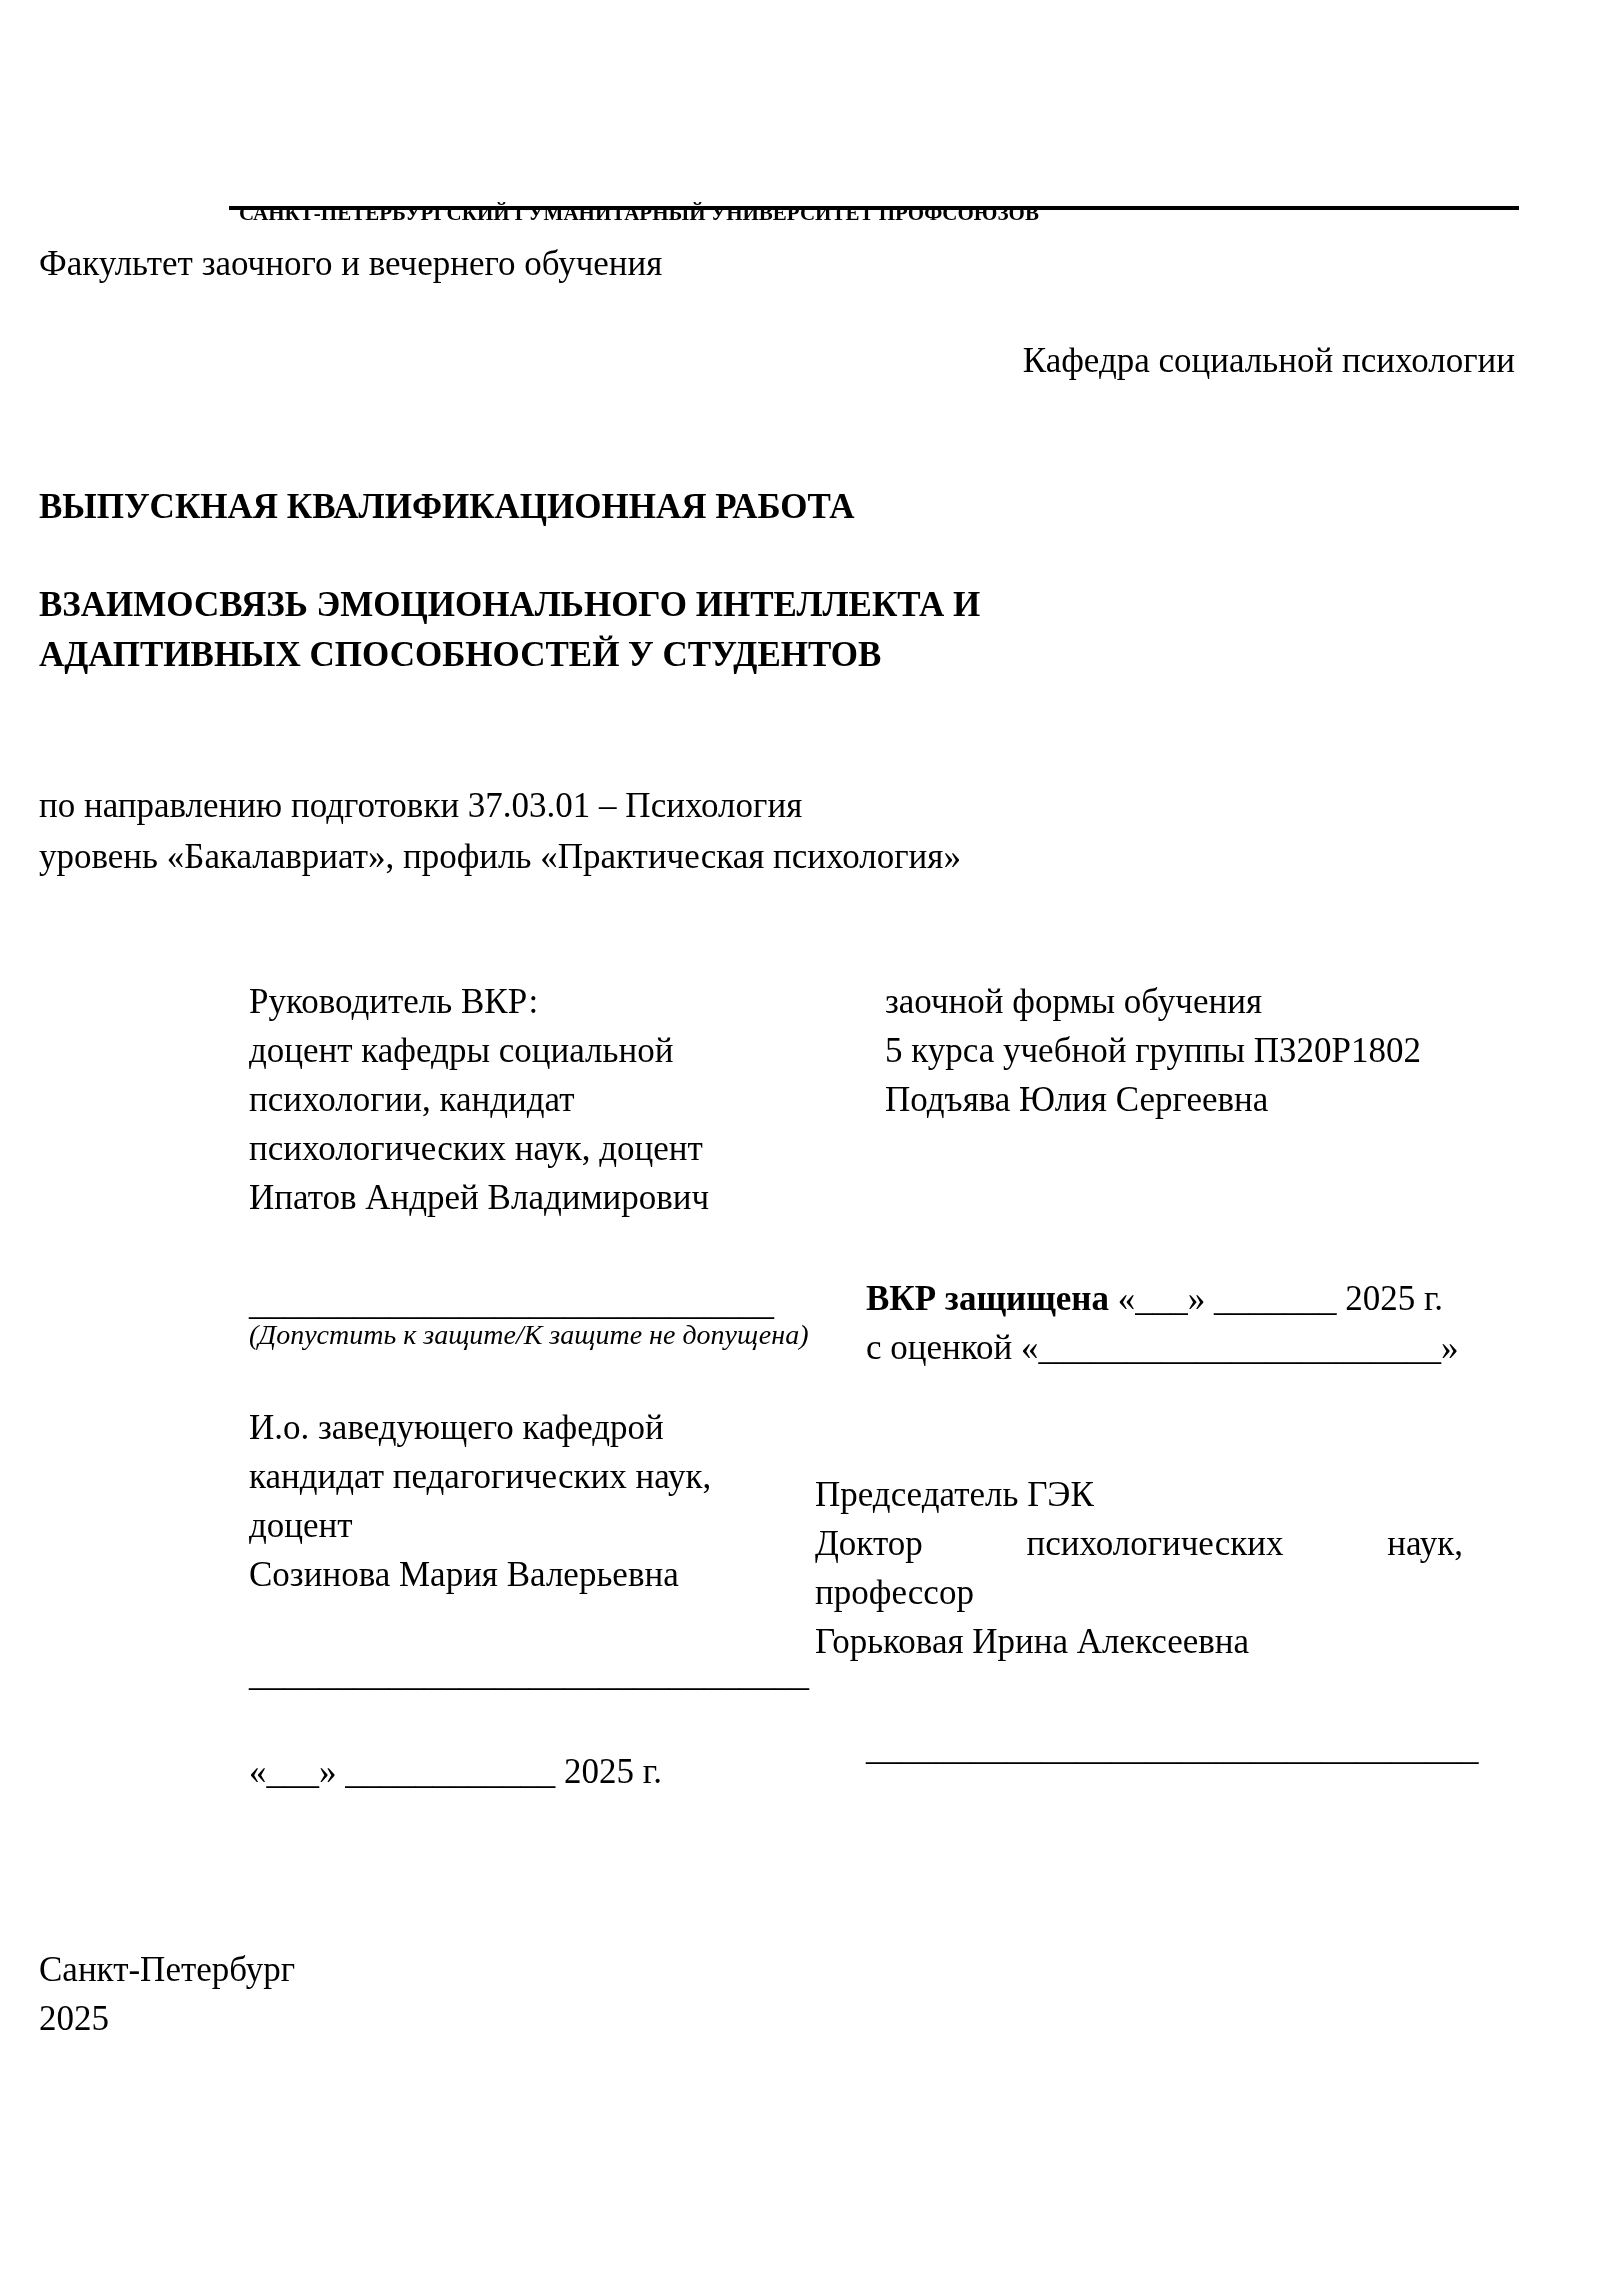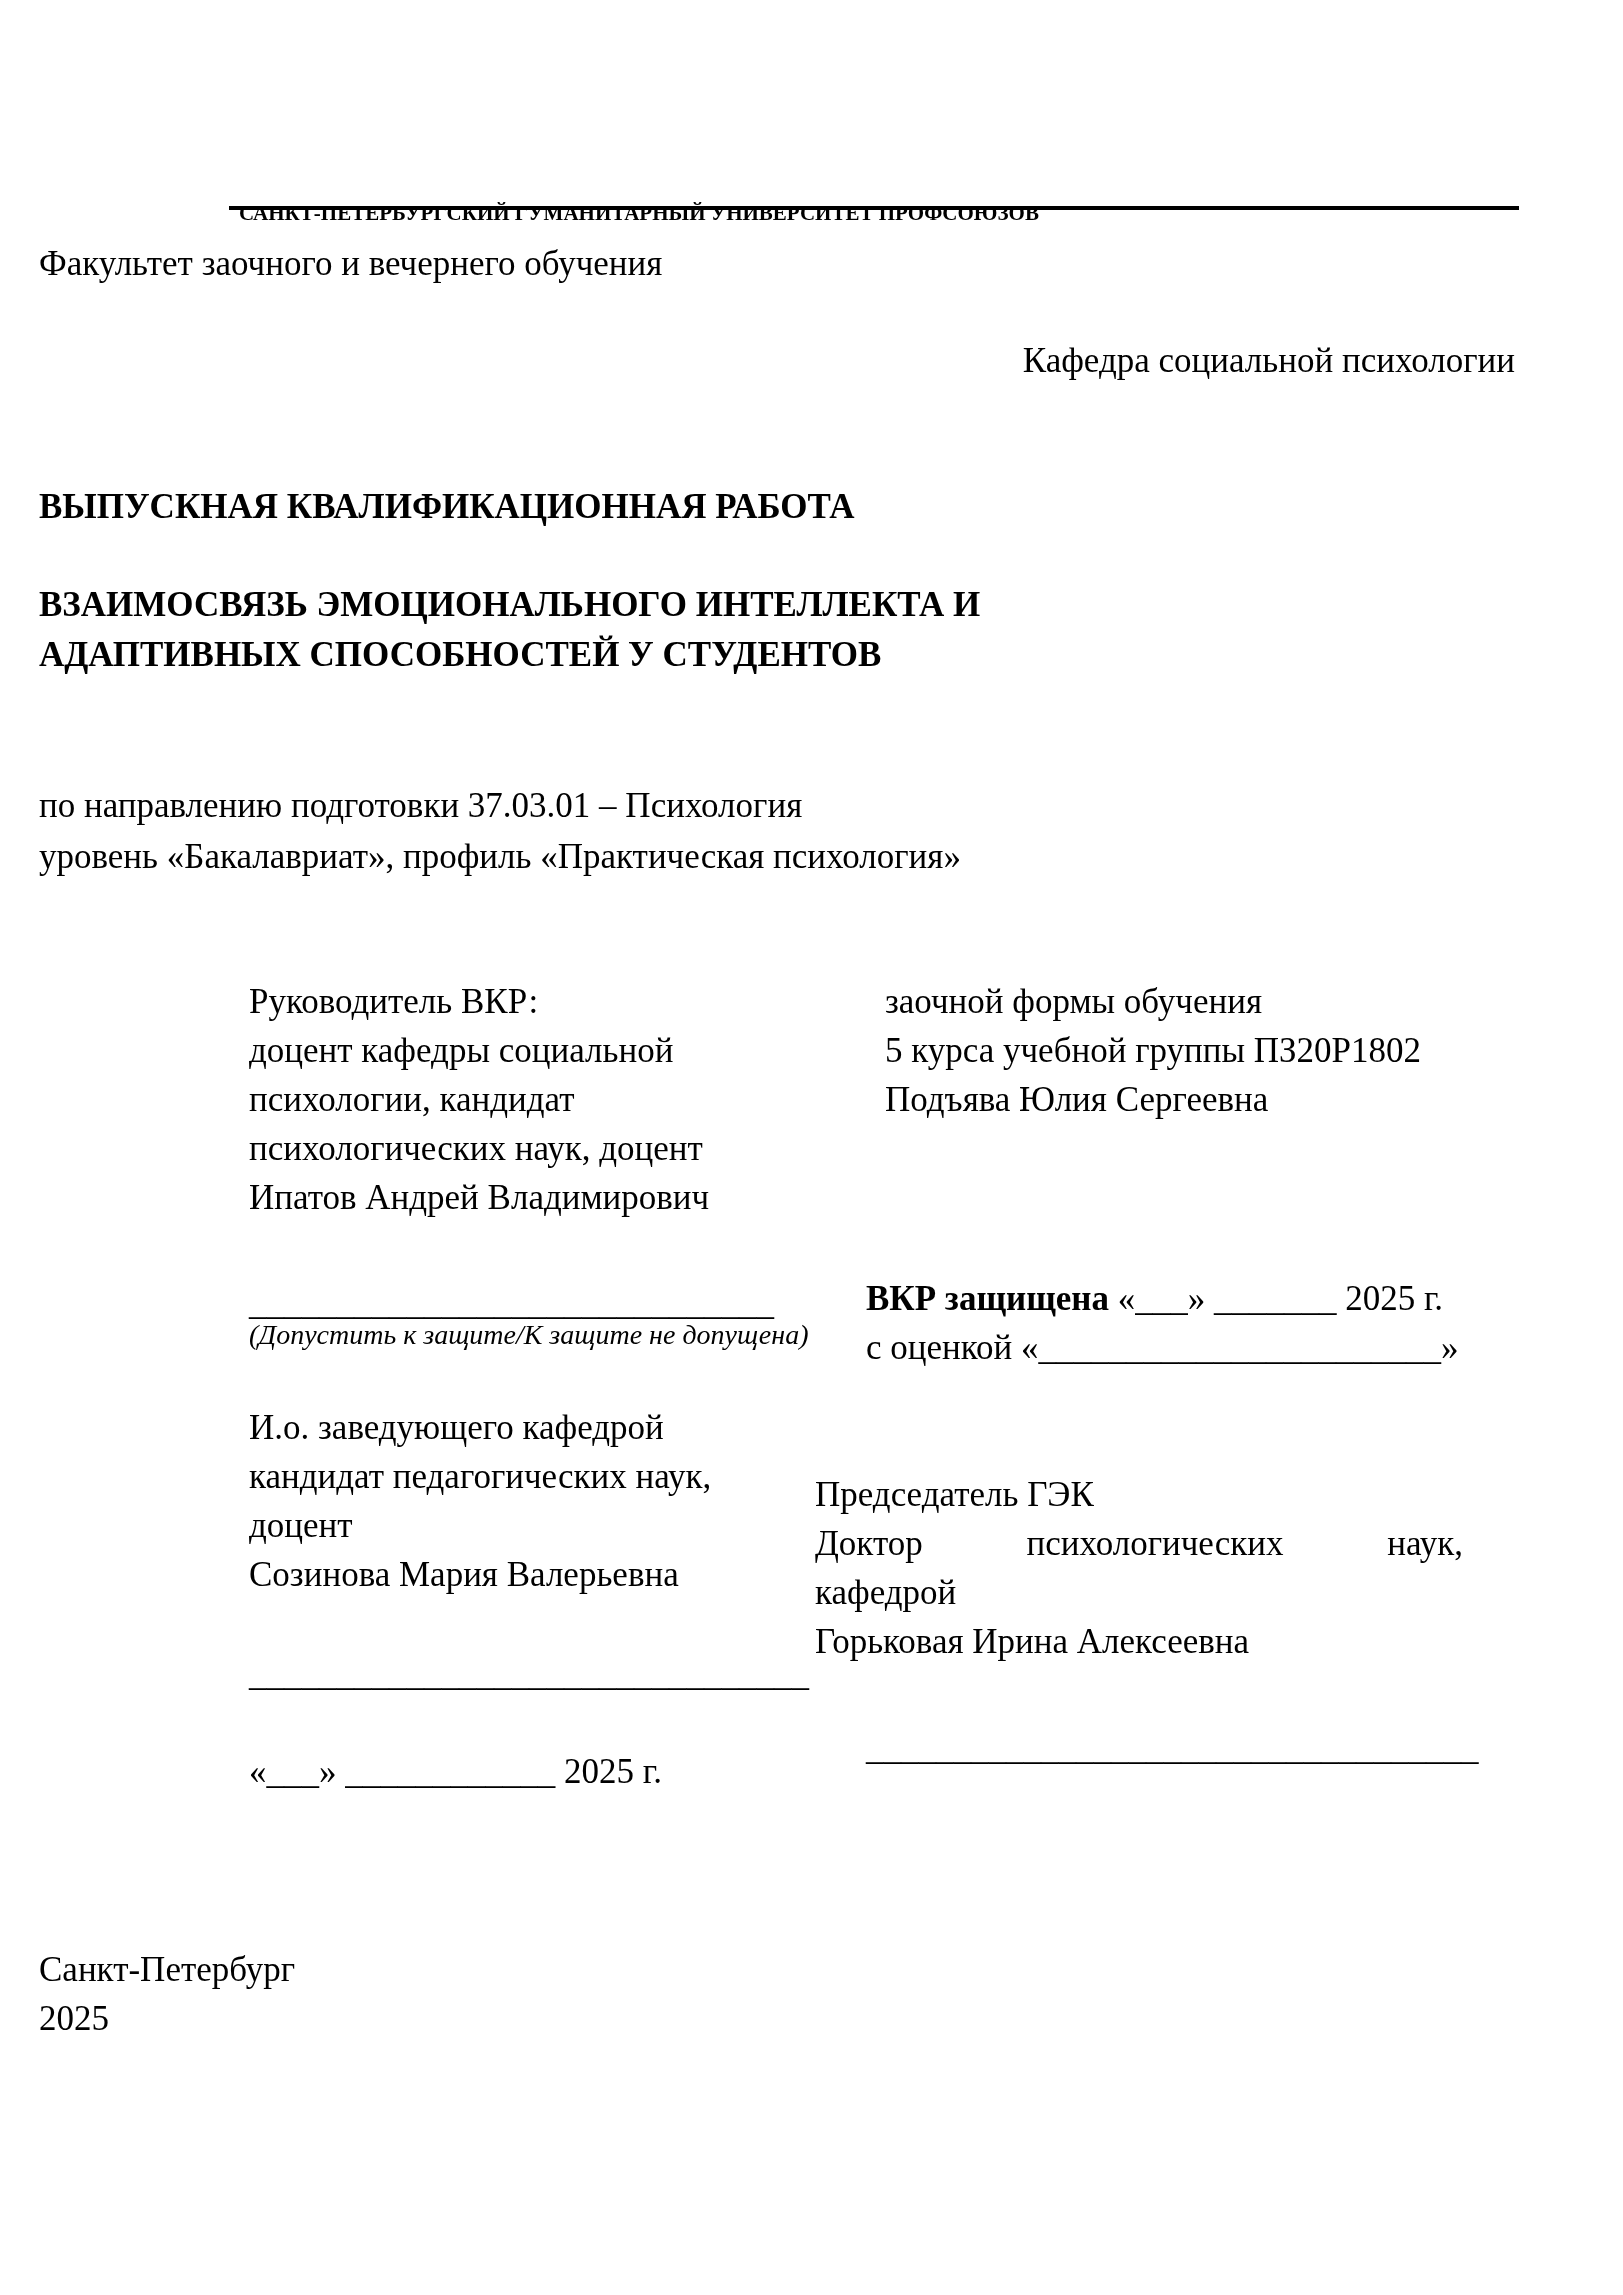--- a/index.html
+++ b/index.html
@@ -75,20 +75,20 @@
 <div class="abs line" style="left:249px; top:1649px;">________________________________</div>
 <div class="abs line" style="left:249px; top:1747px;">«___» ____________ 2025 г.</div>
 
 <div class="abs line" style="left:815px; top:1425px;margin-top:45px;">
   <span class="col-line">Председатель ГЭК</span>
   <span class="col-line justify-row">
     <span>Доктор</span>
     <span>психологических</span>
     <span>наук,</span>
   </span>
-  <span class="col-line">кафедрой</span>
+  <span class="col-line">профессор</span>
   <span class="col-line">Горьковая Ирина Алексеевна</span>
 </div>
 <div class="abs line" style="left:866px; top:1675px;margin-top:48px;">___________________________________</div>
 
 <div class="abs line center" style="top:1945px;">Санкт-Петербург</div>
 <div class="abs line center" style="top:1994px;">2025</div>
 
 
 </body></html>

